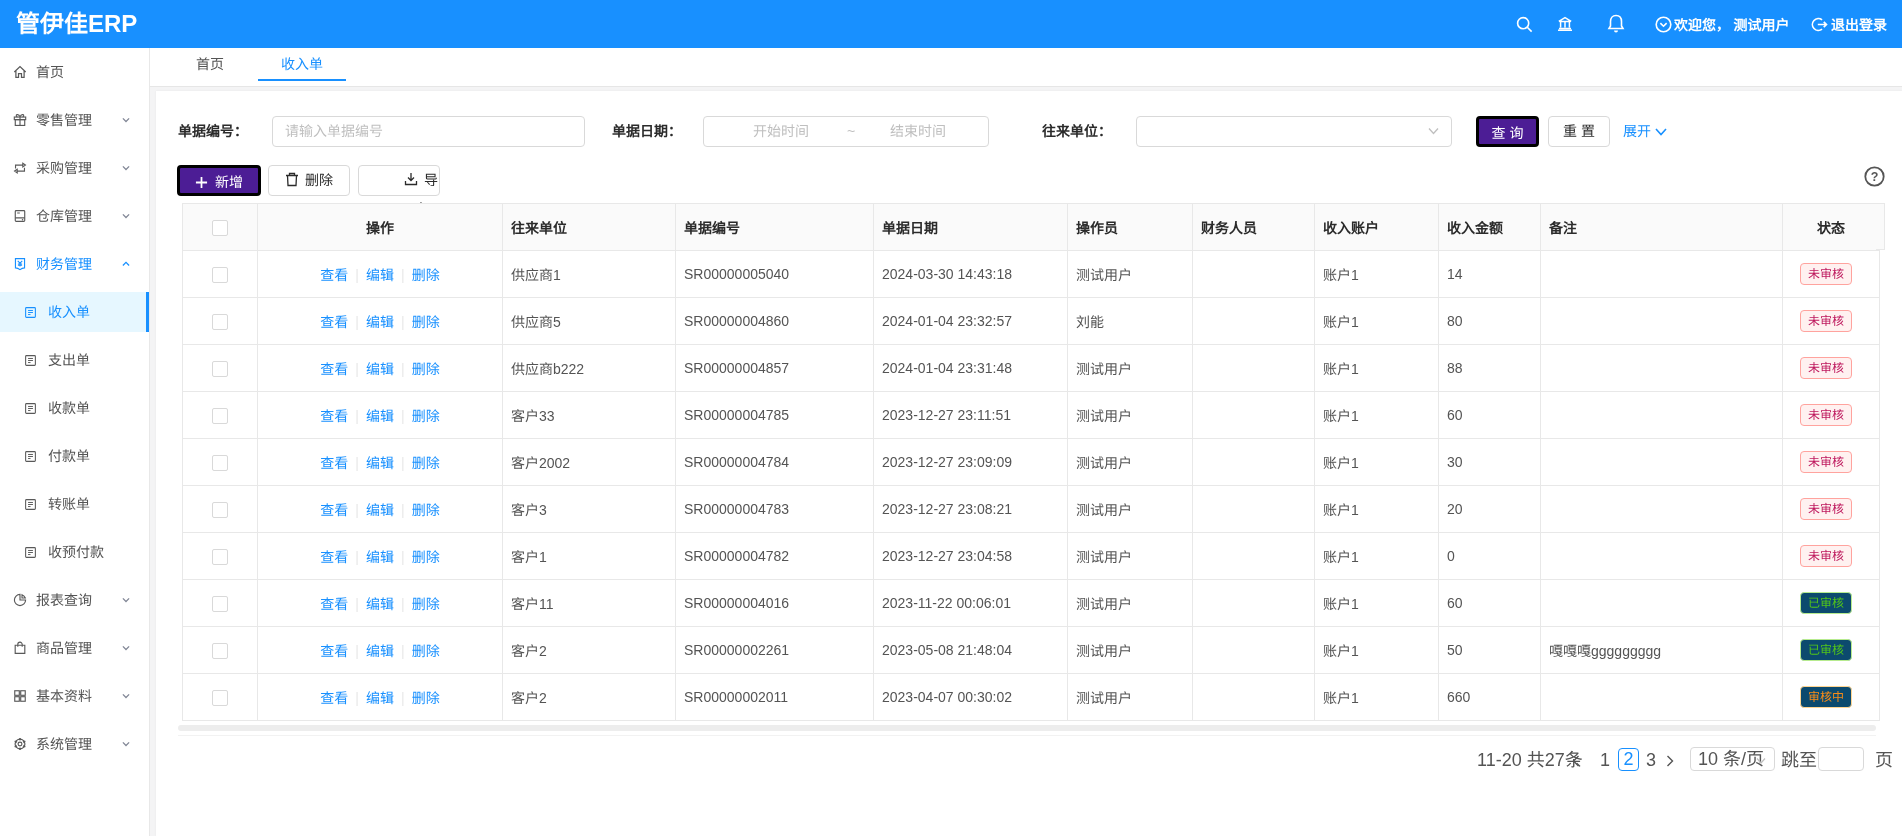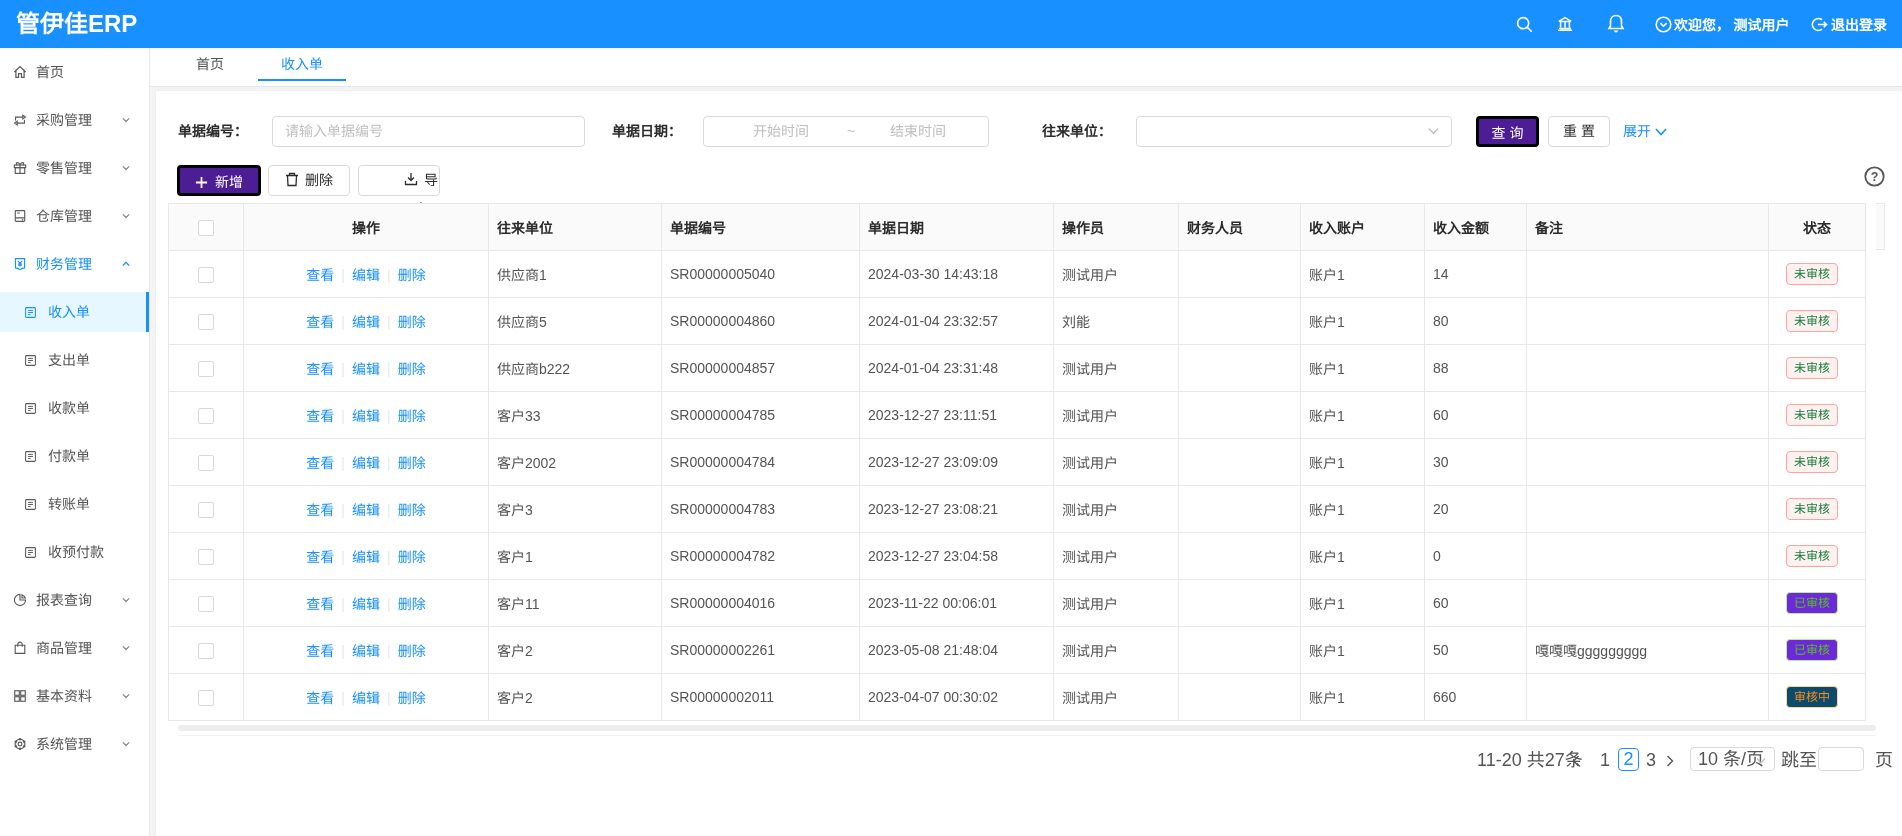--- a/index.html
+++ b/index.html
@@ -34,32 +34,32 @@
 #contentbg { position:absolute; left:150px; top:87px; width:1752px; height:749px; background:#f4f4f5; }
 #card { position:absolute; left:156px; top:91px; width:1746px; height:745px; background:#fff; box-shadow:0 0 2px rgba(0,0,0,0.06); }
 
 .flabel { position:absolute; height:32px; line-height:32px; color:#2b2b2b; font-weight:bold; font-size:14px; }
 .finput { position:absolute; top:25px; height:31px; border:1px solid #d9d9d9; border-radius:4px; background:#fff; }
 .ph { color:#bfbfbf; }
 .btn { position:absolute; height:31px; line-height:29px; border-radius:4px; text-align:center; font-size:14px; }
 .btn-blue { background:#4c1d95; color:#fff; border:3px solid #000000; }
 .btn-plain { background:#fff; color:#595959; border:1px solid #d9d9d9; }
 
-#tbl { position:absolute; left:12px; top:112px; border-collapse:collapse; table-layout:fixed; }
+#tbl { position:absolute; left:26px; top:112px; border-collapse:collapse; table-layout:fixed; }
 #tbl th { background:#fafafa; color:#2b2b2b; font-weight:bold; height:47px; border-bottom:1px solid #e8e8e8; border-right:1px solid #e8e8e8; font-size:14px; text-align:left; padding:0 8px; }
 #tbl td { height:47px; border-bottom:1px solid #e8e8e8; border-right:1px solid #e8e8e8; padding:0 8px; color:#545454; font-size:14px; background:#fff; }
 #tbl .ctr { text-align:center; }
 #tbl tr > *:first-child { border-left:1px solid #e8e8e8; }
 #tbl thead tr > * { border-top:1px solid #e8e8e8; }
 .lnk { color:#1890ff; cursor:pointer; }
 .sep { color:#e8e8e8; padding:0 7px; }
 .cb { display:inline-block; width:16px; height:16px; border:1px solid #d9d9d9; border-radius:2px; background:#fff; vertical-align:middle; }
 .tag { position:relative; left:-5px; display:inline-block; height:22px; line-height:20px; padding:0 7px; border-radius:4px; font-size:12px; }
-.tag-red { color:#15803d; background:#fff1f0; border:1px solid #ffa39e; }
-.tag-green { color:#52c41a; background:#6d28d9; border:1px solid #b7eb8f; }
+.tag-red { color:#be185d; background:#fff1f0; border:1px solid #ffa39e; }
+.tag-green { color:#52c41a; background:#0c4a6e; border:1px solid #b7eb8f; }
 .tag-orange { color:#fa8c16; background:#0c4a6e; border:1px solid #ffd591; }
 
 .pg { position:absolute; top:746px; height:24px; line-height:24px; color:#545454; font-size:18px; }
 </style>
 </head>
 <body>
 <div id="header">
   <div id="logo">管伊佳ERP</div>
   <div class="hicon" style="left:1516px;">
     <svg width="17" height="17" viewBox="0 0 19 19">
@@ -99,39 +99,39 @@
       <span class="micon">
         <svg width="16" height="16" viewBox="0 0 16 16">
           <path d="M1.5 8 L8 1.8 L14.5 8 M3.3 6.8 L3.3 14.2 L6.3 14.2 L6.3 9.8 L9.7 9.8 L9.7 14.2 L12.7 14.2 L12.7 6.8" fill="none" stroke="#595959" stroke-width="1.4"></path>
         </svg>
       </span>
       <span class="mtext">首页</span>
     </div>
   <div class="mitem">
       <span class="micon">
         <svg width="16" height="16" viewBox="0 0 16 16">
-          <path d="M11.6 4.7 L2.9 4.7 L2.9 8.5 M11.2 2.6 L14.2 4.7 L11.2 6.8 Z M4.4 11.5 L13.1 11.5 L13.1 7.7 M4.8 9.4 L1.8 11.5 L4.8 13.6 Z" fill="none" stroke="#595959" stroke-width="1.3"></path>
-        </svg>
-      </span>
-      <span class="mtext">采购管理</span>
-      <span class="arrow">
-        <svg width="9" height="9" viewBox="0 0 9 9">
-          <path d="M1 2.7 L4.5 6.2 L8 2.7" fill="none" stroke="#808695" stroke-width="1.4"></path>
-        </svg>
-      </span>
-    </div>
-  <div class="mitem">
-      <span class="micon">
-        <svg width="16" height="16" viewBox="0 0 16 16">
           <rect x="1.5" y="4.6" width="13" height="3" fill="none" stroke="#595959" stroke-width="1.3"></rect>
           <rect x="2.6" y="7.6" width="10.8" height="6.6" fill="none" stroke="#595959" stroke-width="1.3"></rect>
           <path d="M8 4.6 L8 14 M5 4.4 C3.6 4.4 3.2 2.2 4.7 1.9 C6.2 1.6 7.6 3.2 8 4.4 C8.4 3.2 9.8 1.6 11.3 1.9 C12.8 2.2 12.4 4.4 11 4.4" fill="none" stroke="#595959" stroke-width="1.3"></path>
         </svg>
       </span>
       <span class="mtext">零售管理</span>
+      <span class="arrow">
+        <svg width="9" height="9" viewBox="0 0 9 9">
+          <path d="M1 2.7 L4.5 6.2 L8 2.7" fill="none" stroke="#808695" stroke-width="1.4"></path>
+        </svg>
+      </span>
+    </div>
+  <div class="mitem">
+      <span class="micon">
+        <svg width="16" height="16" viewBox="0 0 16 16">
+          <path d="M11.6 4.7 L2.9 4.7 L2.9 8.5 M11.2 2.6 L14.2 4.7 L11.2 6.8 Z M4.4 11.5 L13.1 11.5 L13.1 7.7 M4.8 9.4 L1.8 11.5 L4.8 13.6 Z" fill="none" stroke="#595959" stroke-width="1.3"></path>
+        </svg>
+      </span>
+      <span class="mtext">采购管理</span>
       <span class="arrow">
         <svg width="9" height="9" viewBox="0 0 9 9">
           <path d="M1 2.7 L4.5 6.2 L8 2.7" fill="none" stroke="#808695" stroke-width="1.4"></path>
         </svg>
       </span>
     </div>
   <div class="mitem">
       <span class="micon">
         <svg width="16" height="16" viewBox="0 0 16 16">
           <rect x="2.6" y="1.8" width="10.8" height="12.4" rx="1" fill="none" stroke="#595959" stroke-width="1.3"></rect>

